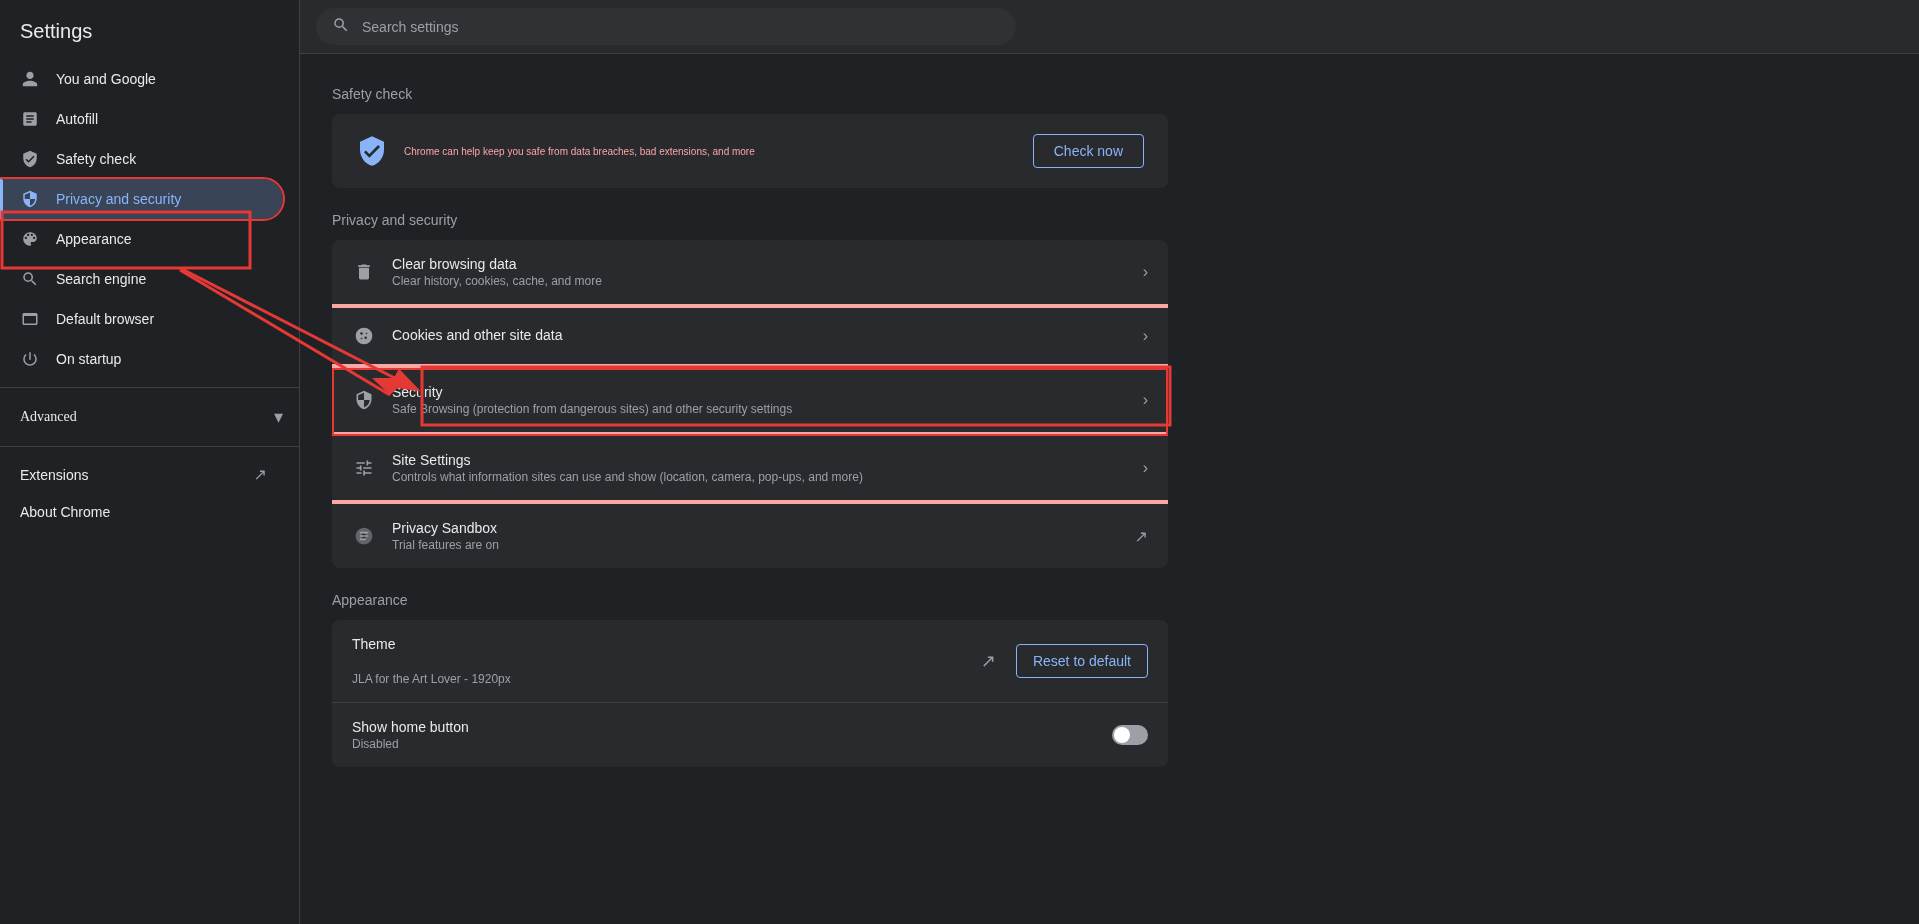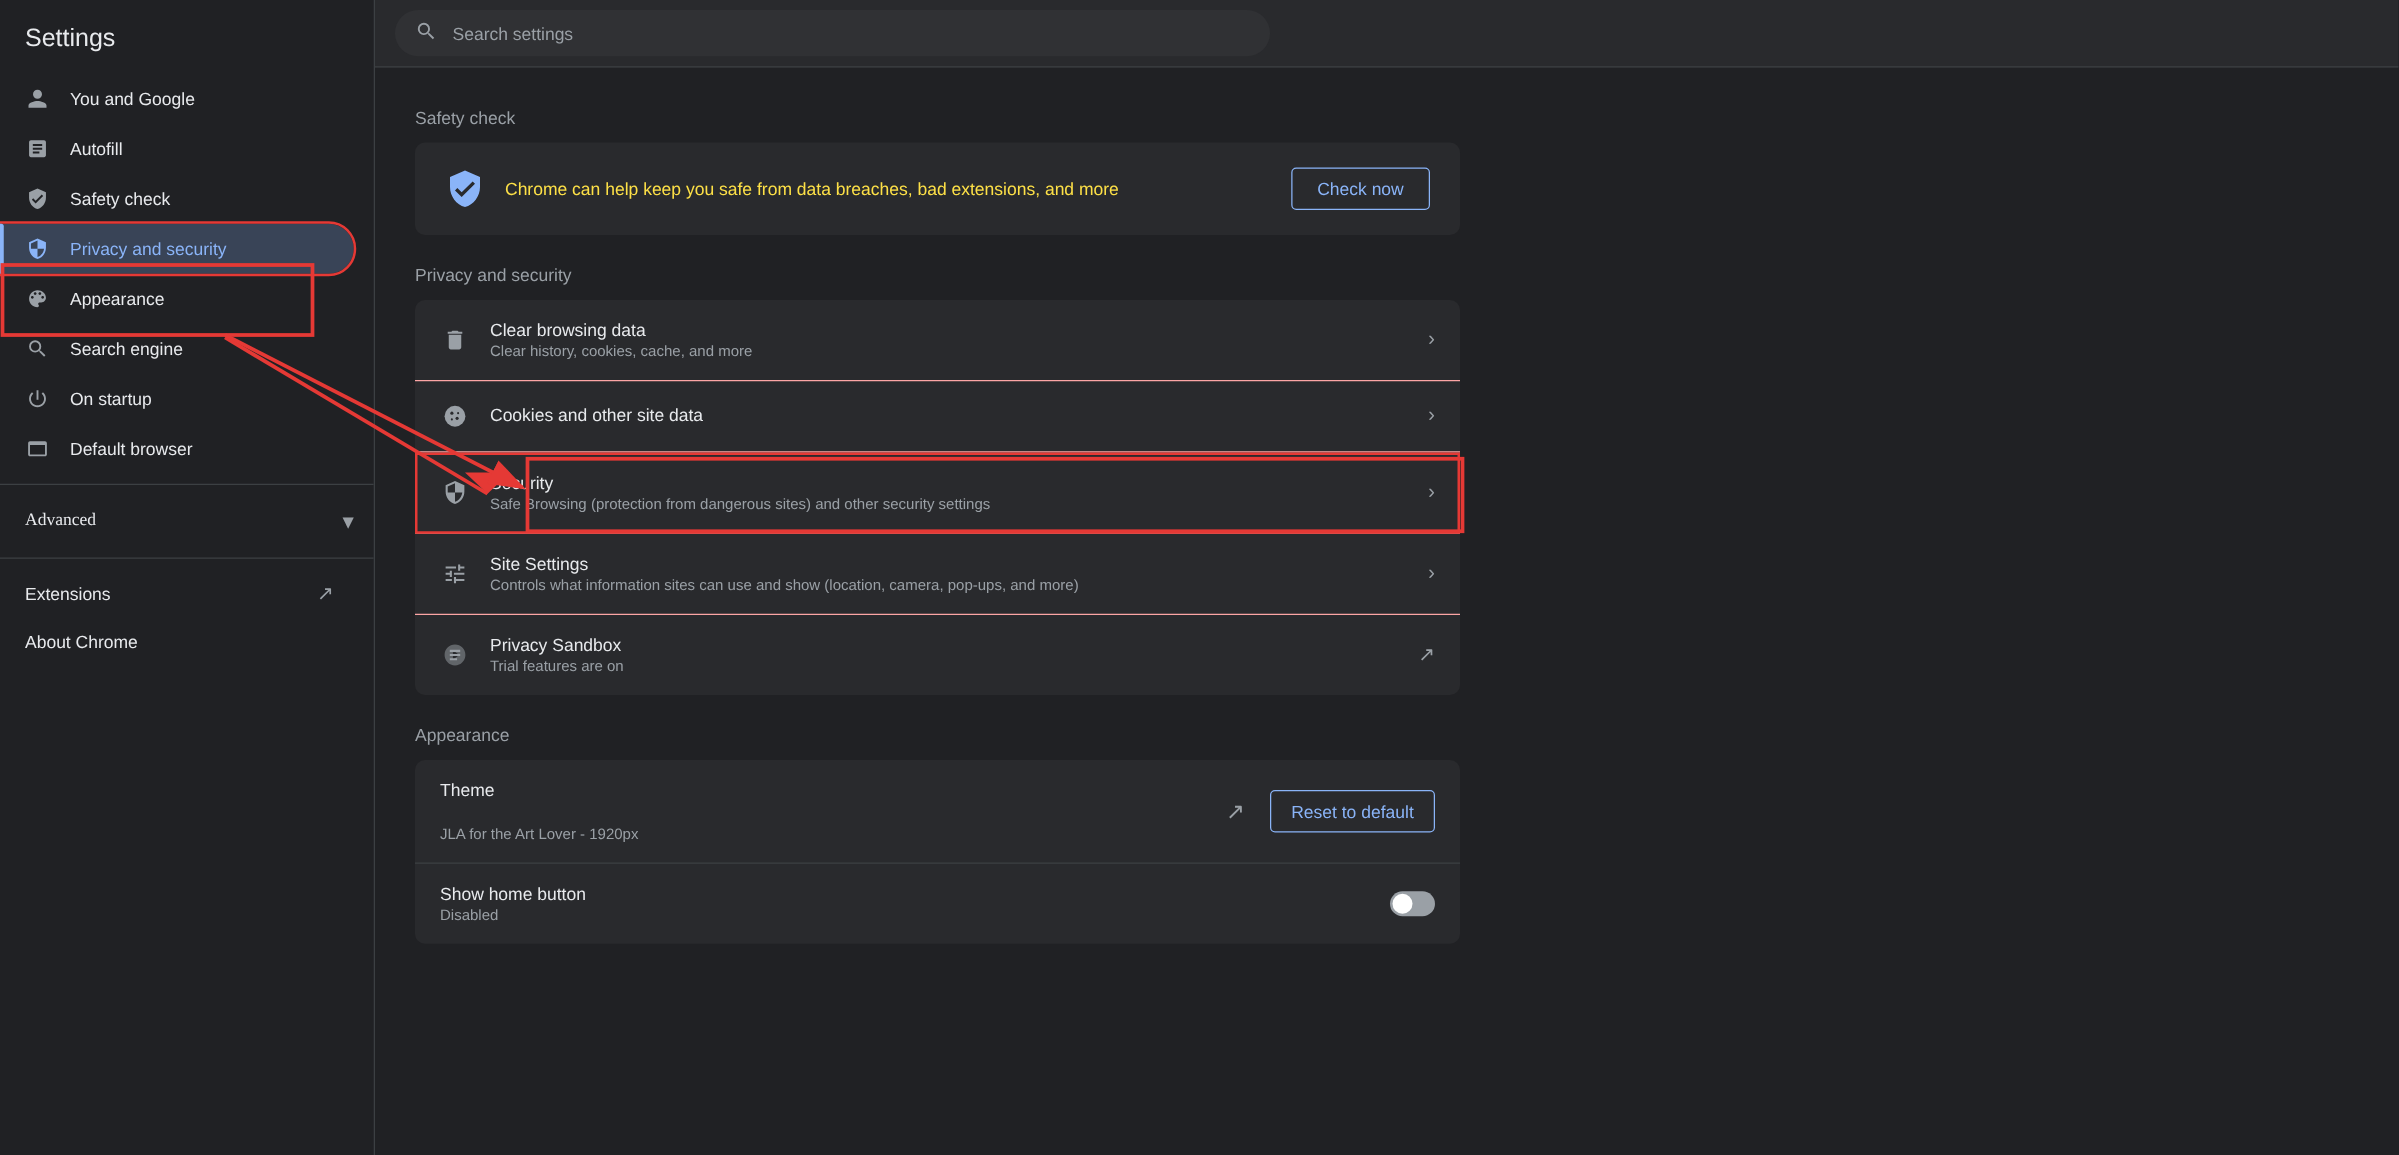--- a/index.html
+++ b/index.html
@@ -168,22 +168,22 @@
     }
 
     .safety-check-icon {
       width: 32px;
       height: 32px;
       flex-shrink: 0;
     }
 
     .safety-check-text {
       flex: 1;
-      font-size: 14px;
-      color: #fde047;
+      font-size: 10px;
+      color: #fca5a5;
     }
 
     .check-now-btn {
       background: transparent;
       border: 1px solid #8ab4f8;
       color: #8ab4f8;
       padding: 8px 20px;
       border-radius: 4px;
       cursor: pointer;
       font-size: 14px;
@@ -198,21 +198,21 @@
       overflow: hidden;
       margin-bottom: 24px;
     }
 
     .settings-item {
       display: flex;
       align-items: center;
       padding: 16px 20px;
       gap: 16px;
       cursor: pointer;
-      border-bottom: 1px solid #fca5a5;
+      border-bottom: 4px solid #fca5a5;
       position: relative;
     }
     .settings-item:last-child { border-bottom: none; }
 
     .settings-item-icon {
       width: 24px;
       height: 24px;
       display: flex;
       align-items: center;
       justify-content: center;
@@ -396,33 +396,33 @@
       <svg width="18" height="18" viewBox="0 0 24 24" fill="#9aa0a6">
           <path d="M15.5 14h-.79l-.28-.27A6.471 6.471 0 0 0 16 9.5 6.5 6.5 0 1 0 9.5 16c1.61 0 3.09-.59 4.23-1.57l.27.28v.79l5 4.99L20.49 19l-4.99-5zm-6 0C7.01 14 5 11.99 5 9.5S7.01 5 9.5 5 14 7.01 14 9.5 11.99 14 9.5 14z"></path>
         </svg>
     </span>
     <span class="sidebar-item-label">Search engine</span>
   </div>
 
   <div class="sidebar-item">
     <span class="sidebar-icon">
       <svg width="18" height="18" viewBox="0 0 24 24" fill="#9aa0a6">
+          <path d="M20 4H4c-1.1 0-2 .9-2 2v12c0 1.1.9 2 2 2h16c1.1 0 2-.9 2-2V6c0-1.1-.9-2-2-2zm0 14H4V8h16v10z"></path>
+        </svg>
+    </span>
+    <span class="sidebar-item-label">Default browser</span>
+  </div>
+
+  <div class="sidebar-item">
+    <span class="sidebar-icon">
+      <svg width="18" height="18" viewBox="0 0 24 24" fill="#9aa0a6">
           <path d="M13 3h-2v10h2V3zm4.83 2.17l-1.42 1.42C17.99 7.86 19 9.81 19 12c0 3.87-3.13 7-7 7s-7-3.13-7-7c0-2.19 1.01-4.14 2.58-5.42L6.17 5.17C4.23 6.82 3 9.26 3 12c0 4.97 4.03 9 9 9s9-4.03 9-9c0-2.74-1.23-5.18-3.17-6.83z"></path>
         </svg>
     </span>
     <span class="sidebar-item-label">On startup</span>
-  </div>
-
-  <div class="sidebar-item">
-    <span class="sidebar-icon">
-      <svg width="18" height="18" viewBox="0 0 24 24" fill="#9aa0a6">
-          <path d="M20 4H4c-1.1 0-2 .9-2 2v12c0 1.1.9 2 2 2h16c1.1 0 2-.9 2-2V6c0-1.1-.9-2-2-2zm0 14H4V8h16v10z"></path>
-        </svg>
-    </span>
-    <span class="sidebar-item-label">Default browser</span>
   </div>
 
   <div class="sidebar-divider"></div>
 
   <div class="sidebar-section-header">
     <div class="sidebar-section-left">
       <span class="sidebar-item-label">Advanced</span>
     </div>
     <span style="color:#9aa0a6; font-size:18px;">▾</span>
   </div>

